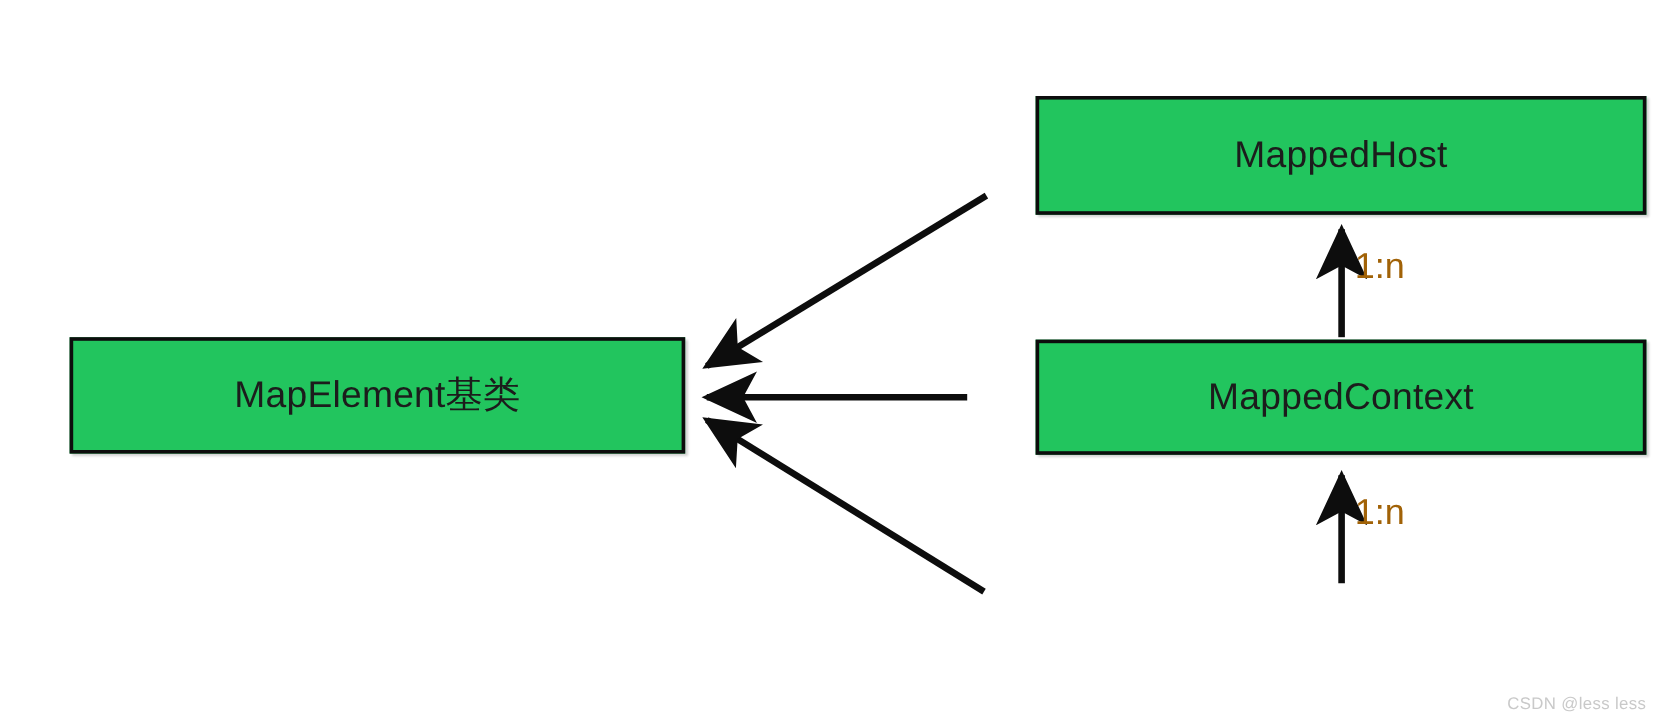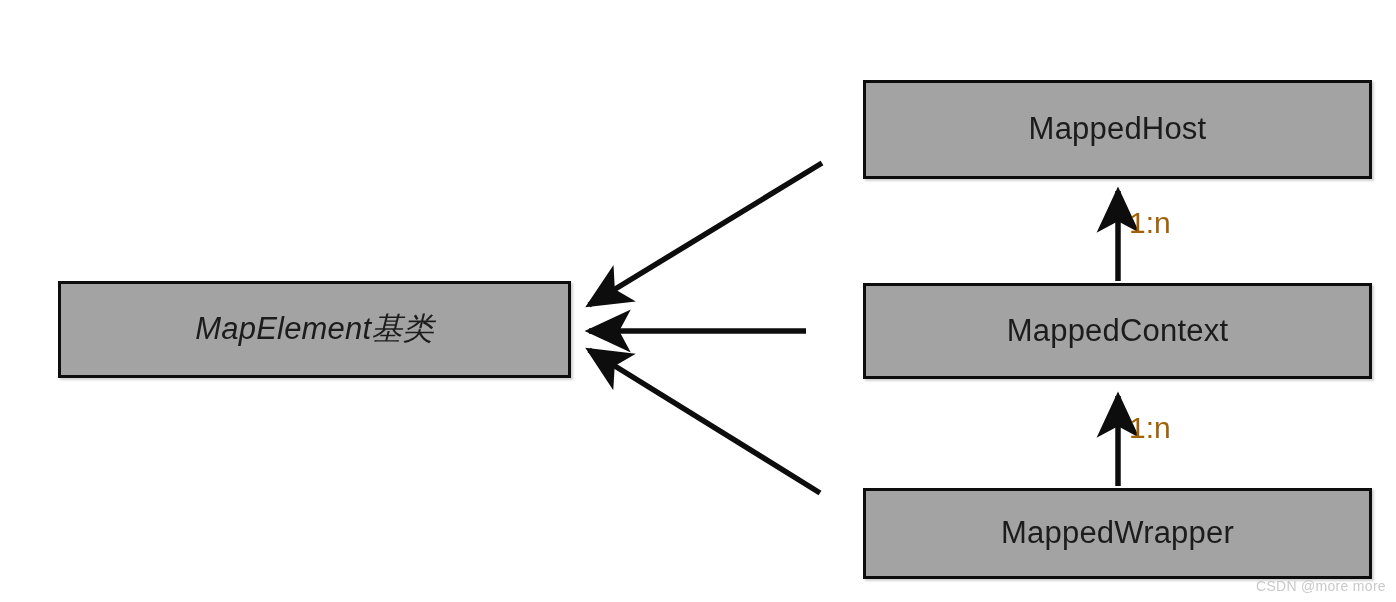--- a/index.html
+++ b/index.html
@@ -13,40 +13,39 @@
   #diagram-canvas {
     position: relative;
     width: 1396px;
     height: 602px;
     background: #ffffff;
     overflow: hidden;
   }
   .class-box {
     position: absolute;
     box-sizing: border-box;
-    background: #a3a3a3;
+    background: #22c55e;
     border: 3px solid #0d0d0d;
     box-shadow: 2px 2px 2px rgba(0,0,0,0.18);
     display: flex;
     align-items: center;
     justify-content: center;
   }
   .class-box .box-label {
     font-size: 31px;
     line-height: 1.1;
     color: #1c1c1c;
     letter-spacing: 0.2px;
     white-space: nowrap;
   }
   #box-mapelement {
     left: 58px;
     top: 281px;
     width: 513px;
     height: 97px;
-    font-style: italic;
   }
   #box-mappedhost {
     left: 863px;
     top: 80px;
     width: 509px;
     height: 99px;
   }
   #box-mappedcontext {
     left: 863px;
     top: 283px;
@@ -129,23 +128,20 @@
   </div>
 
   <div class="class-box" id="box-mappedhost">
     <span class="box-label">MappedHost</span>
   </div>
 
   <div class="class-box" id="box-mappedcontext">
     <span class="box-label">MappedContext</span>
   </div>
 
-  <div class="class-box" id="box-mappedwrapper">
-    <span class="box-label">MappedWrapper</span>
-  </div>
 
   <span class="edge-label" id="label-host-context">1:n</span>
 
   <span class="edge-label" id="label-context-wrapper">1:n</span>
 
-  <span id="watermark">CSDN @more more</span>
+  <span id="watermark">CSDN @less less</span>
 
 </div>
 
 </body></html>

